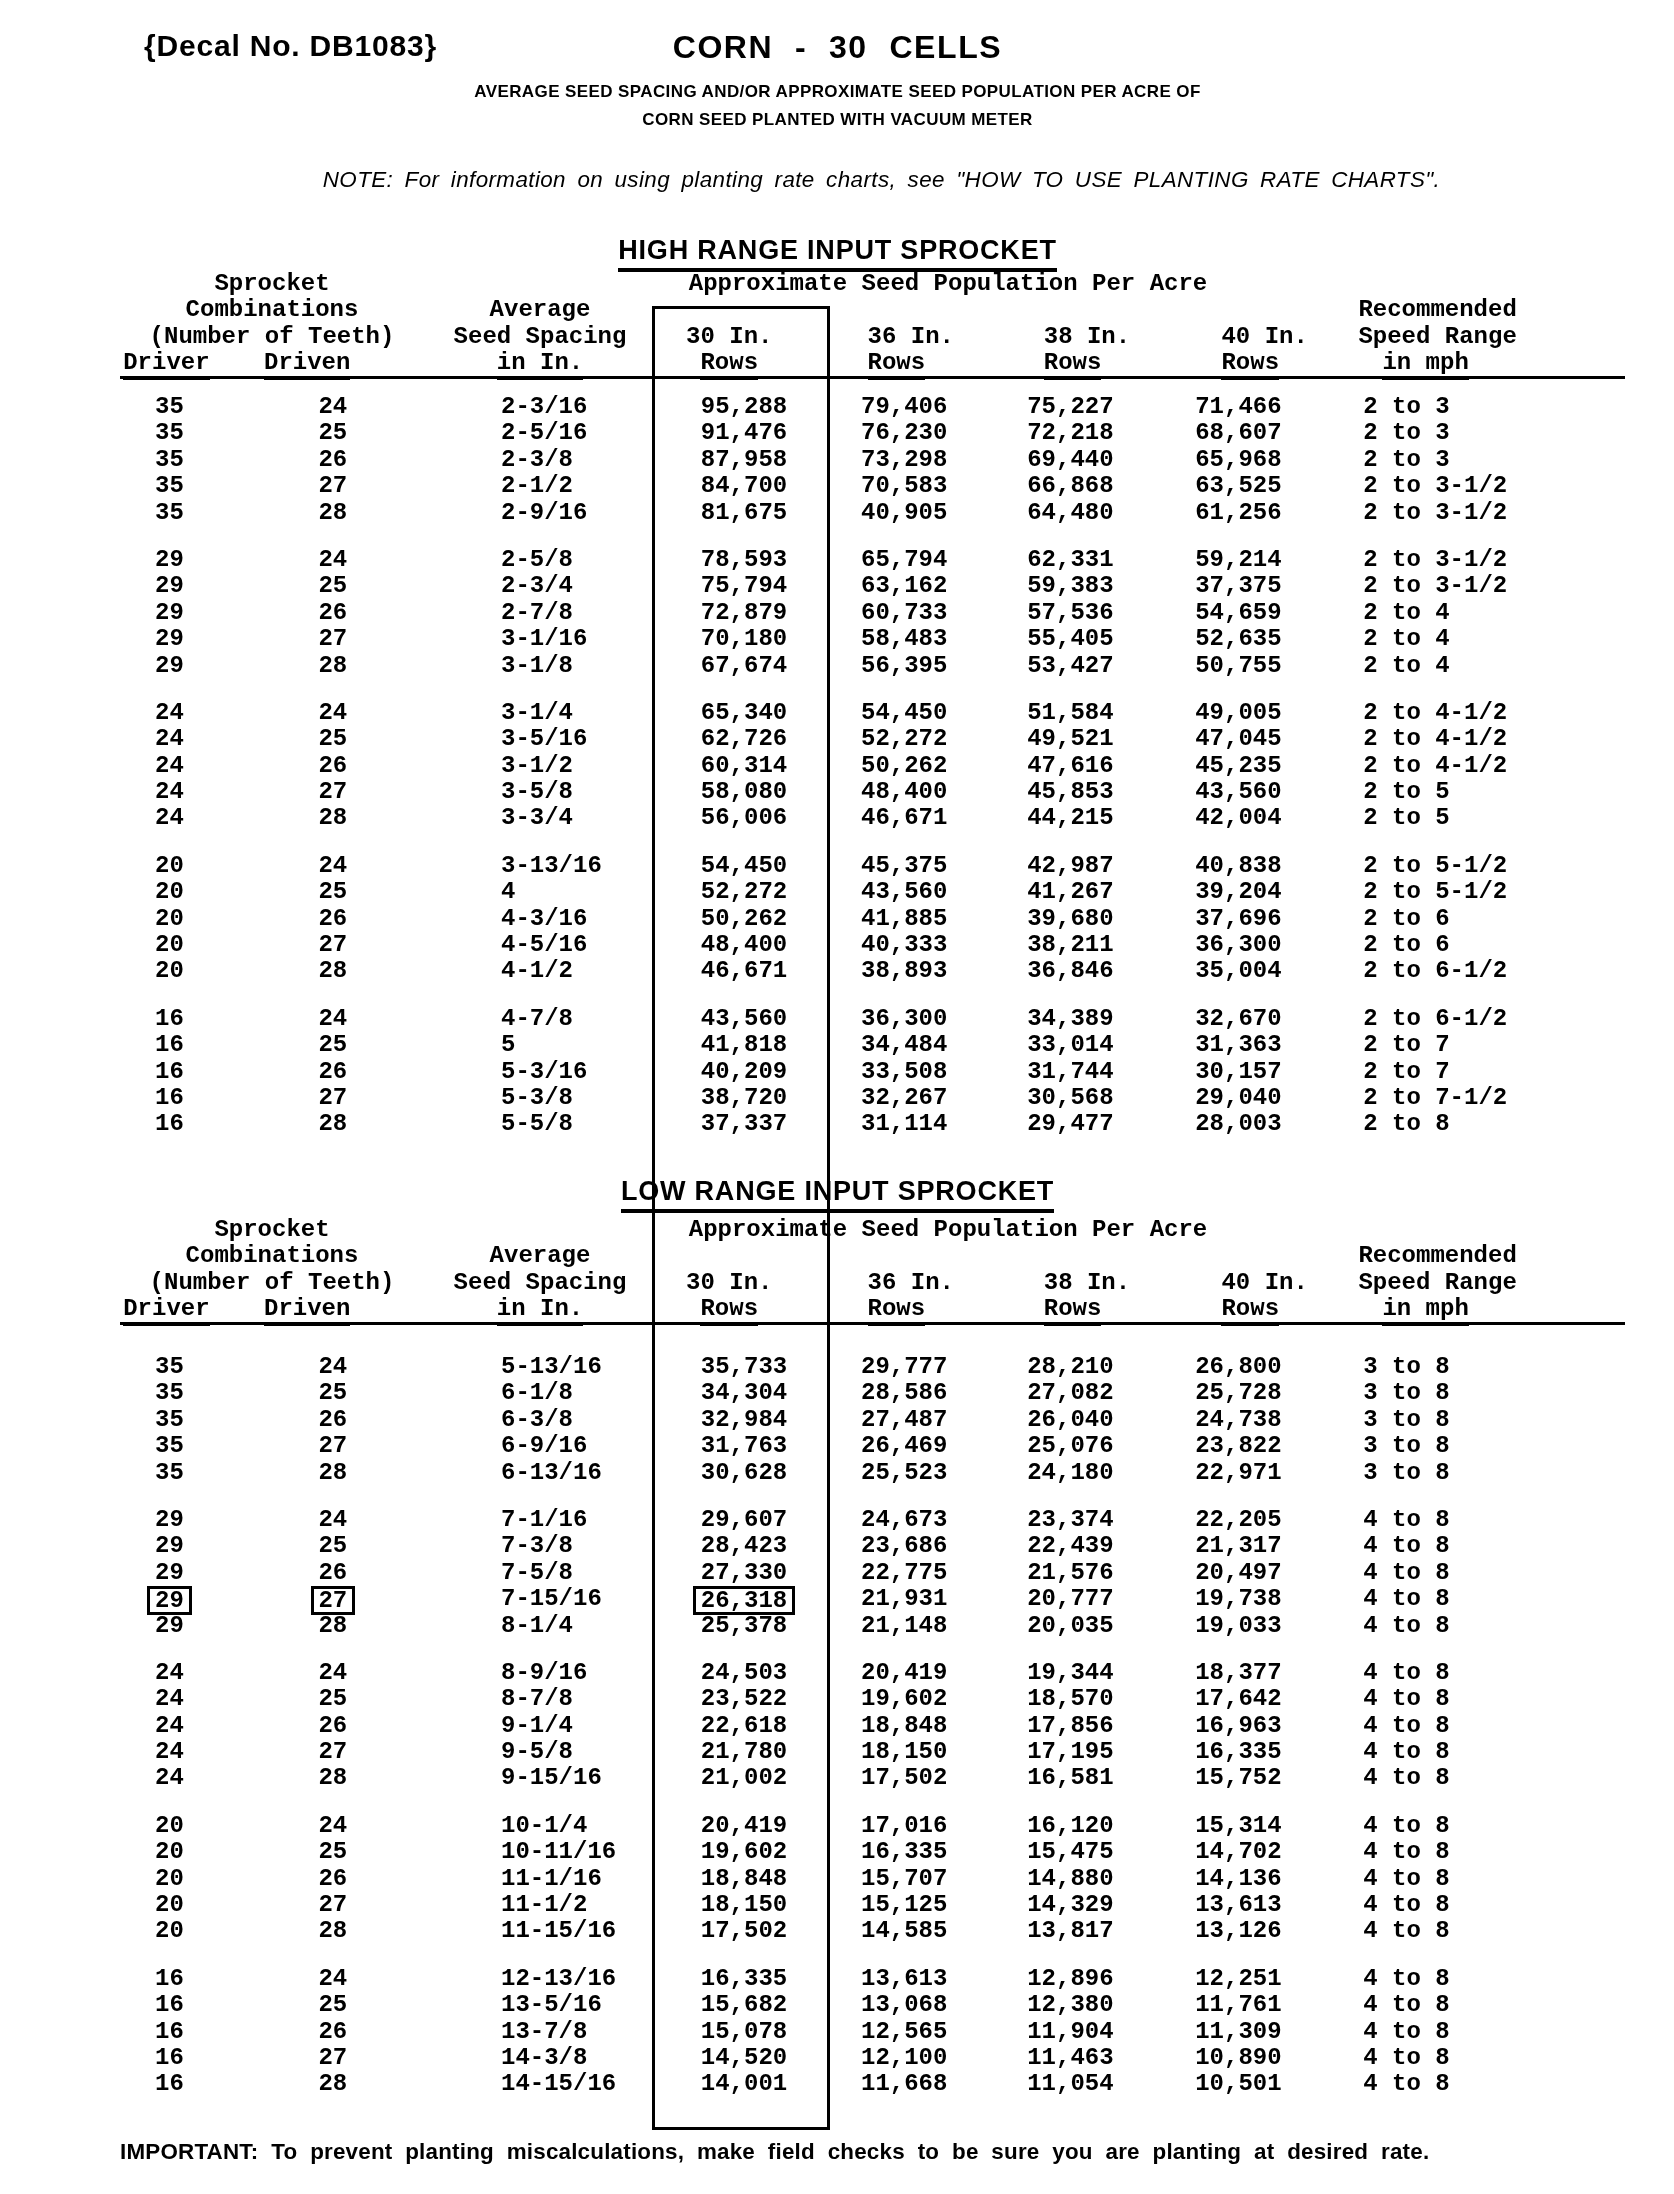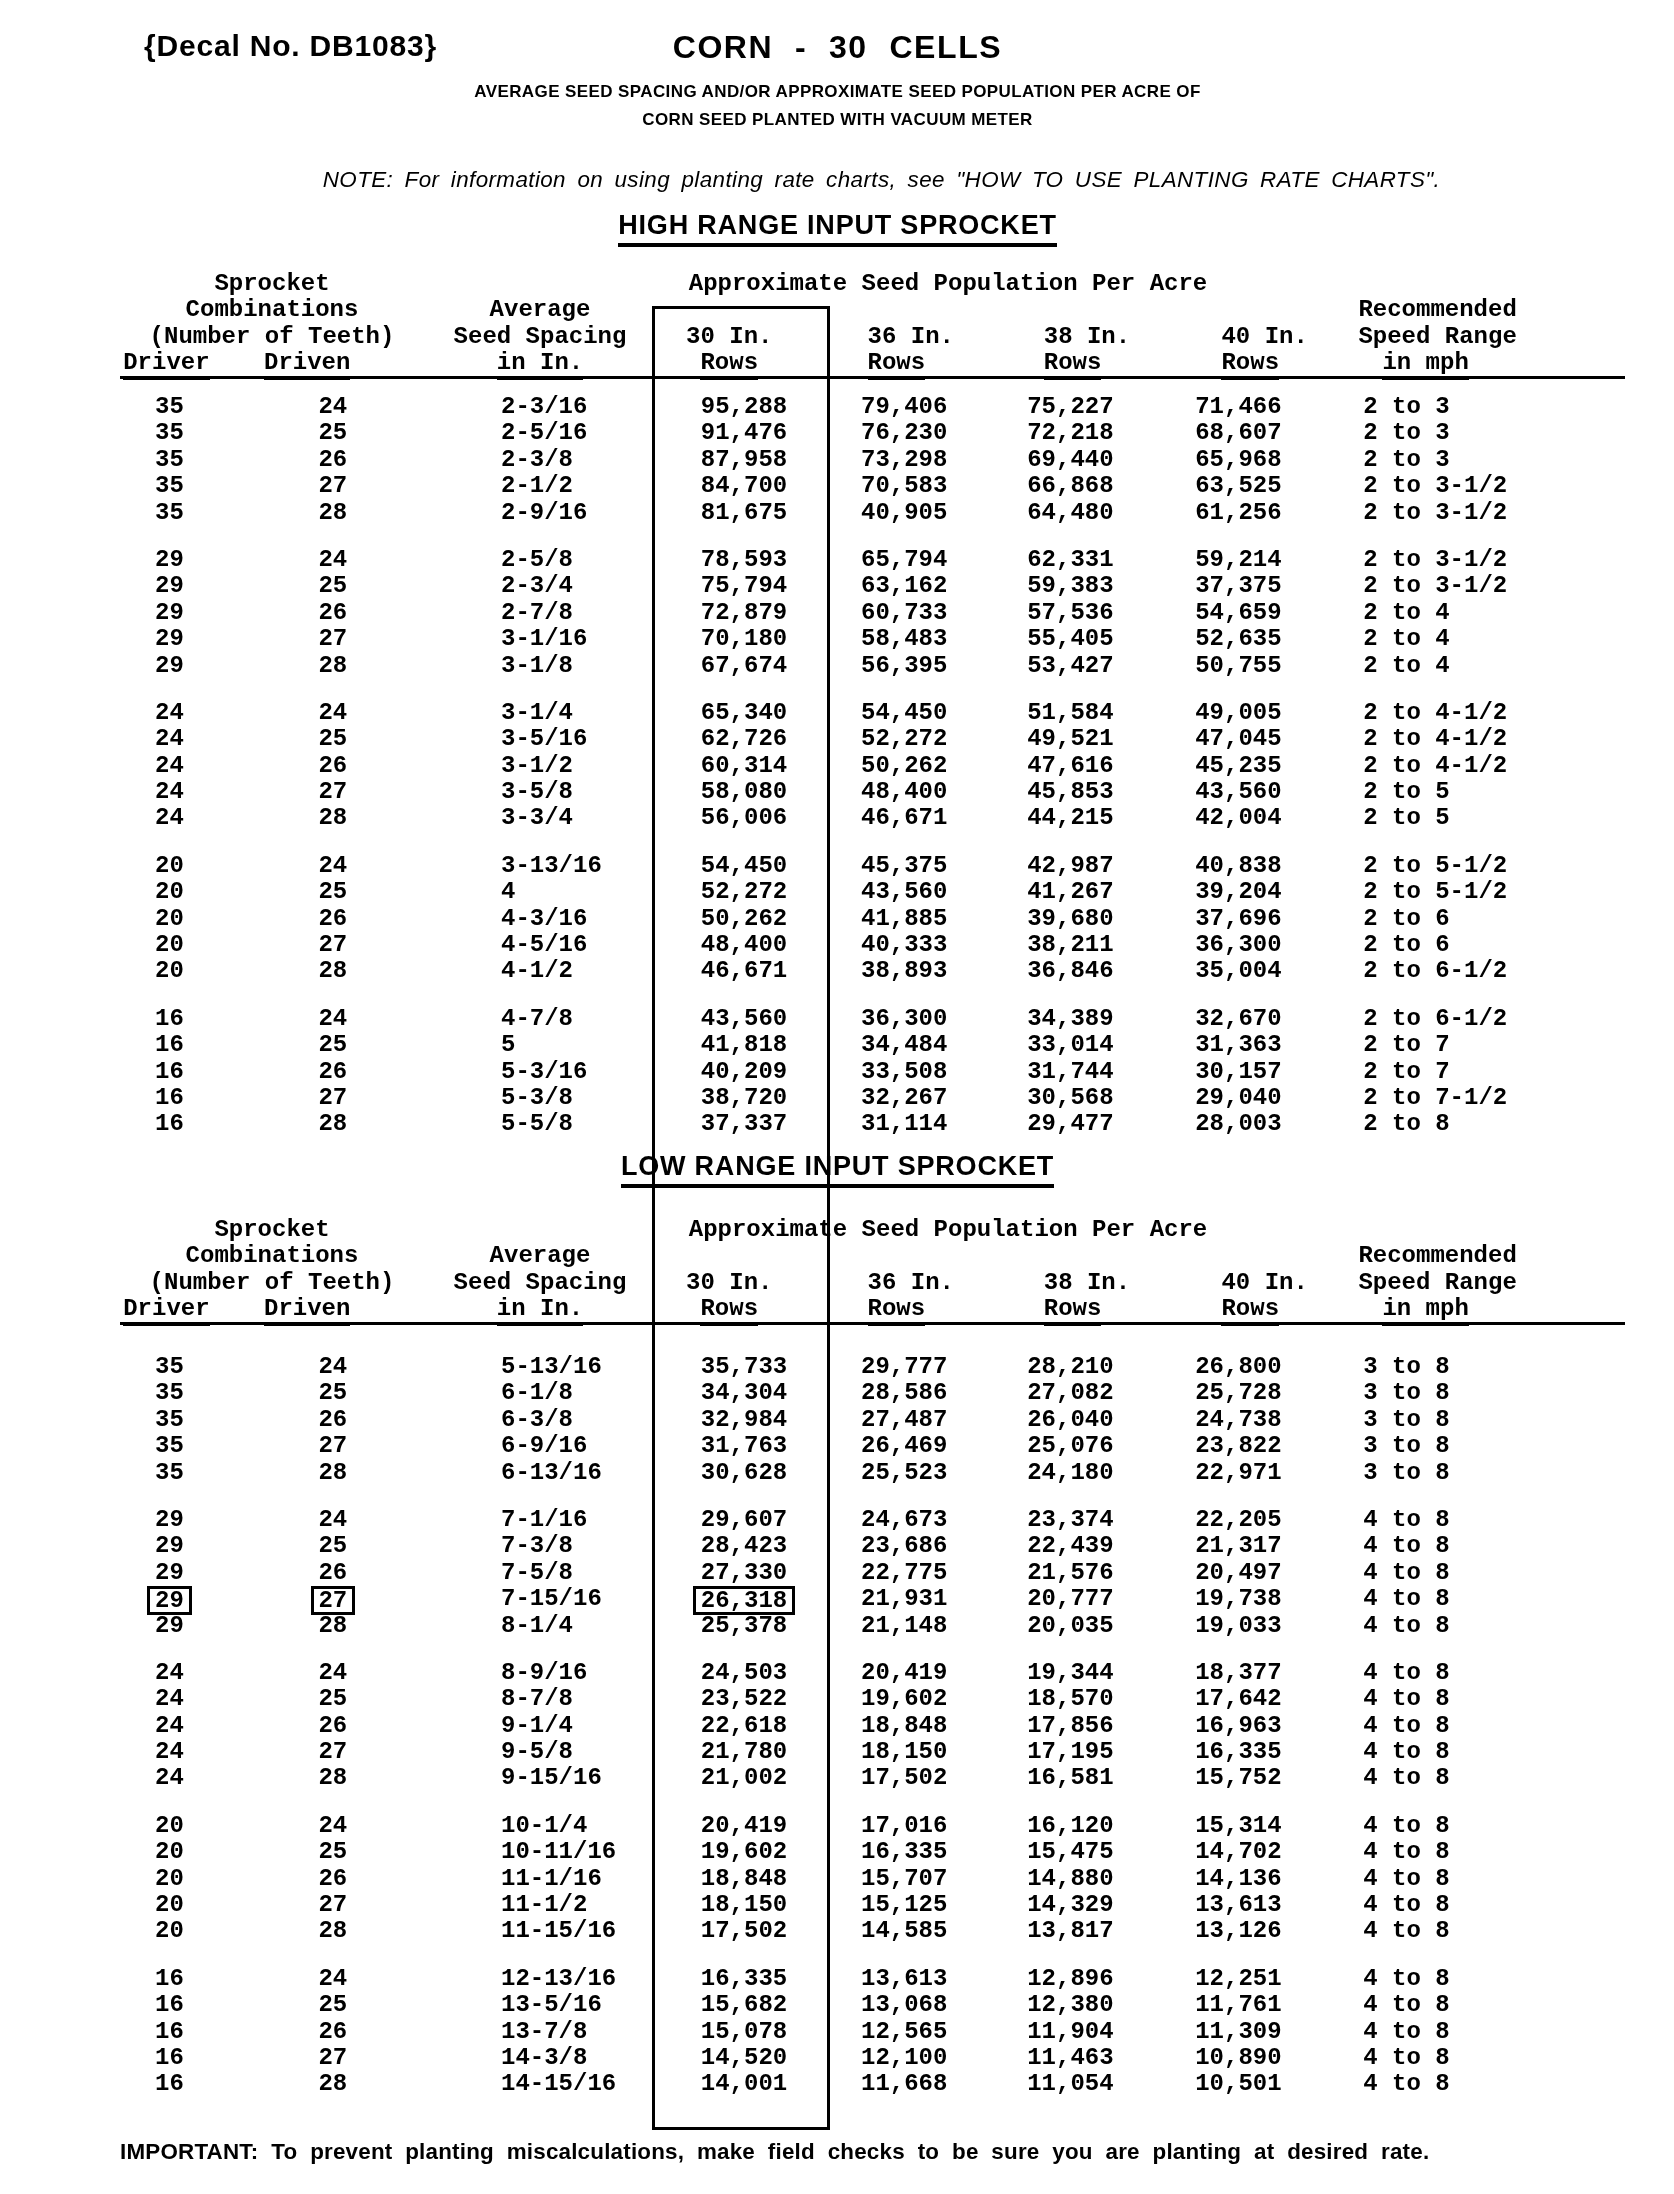--- a/index.html
+++ b/index.html
@@ -26,21 +26,21 @@
   }
   .subtitle.s1{top:82px;}
   .subtitle.s2{top:110px;}
   .note{
     position:absolute;left:0;top:167px;width:100%;text-align:center;
     font-size:22.4px;font-style:italic;font-weight:400;
     transform:translateX(44px);letter-spacing:0.4px;word-spacing:4.8px;
   }
   .section-title{
     position:absolute;left:0;width:100%;text-align:center;
-    font-size:27px;font-weight:700;letter-spacing:0.8px;
+    font-size:27px;font-weight:700;letter-spacing:0.8px;margin-top:25px;
   }
   .section-title span{
     display:inline-block;border-bottom:4px solid #000;padding-bottom:2.4px;
   }
   .section-title.high{top:210px;}
   .section-title.low{top:1151px;}
   
   .mono{font-family:"Liberation Mono","DejaVu Sans Mono",monospace;font-weight:700;}
   .thead{position:absolute;left:120px;display:flex;font-size:24px;}
   .thead.high{top:271px;}

